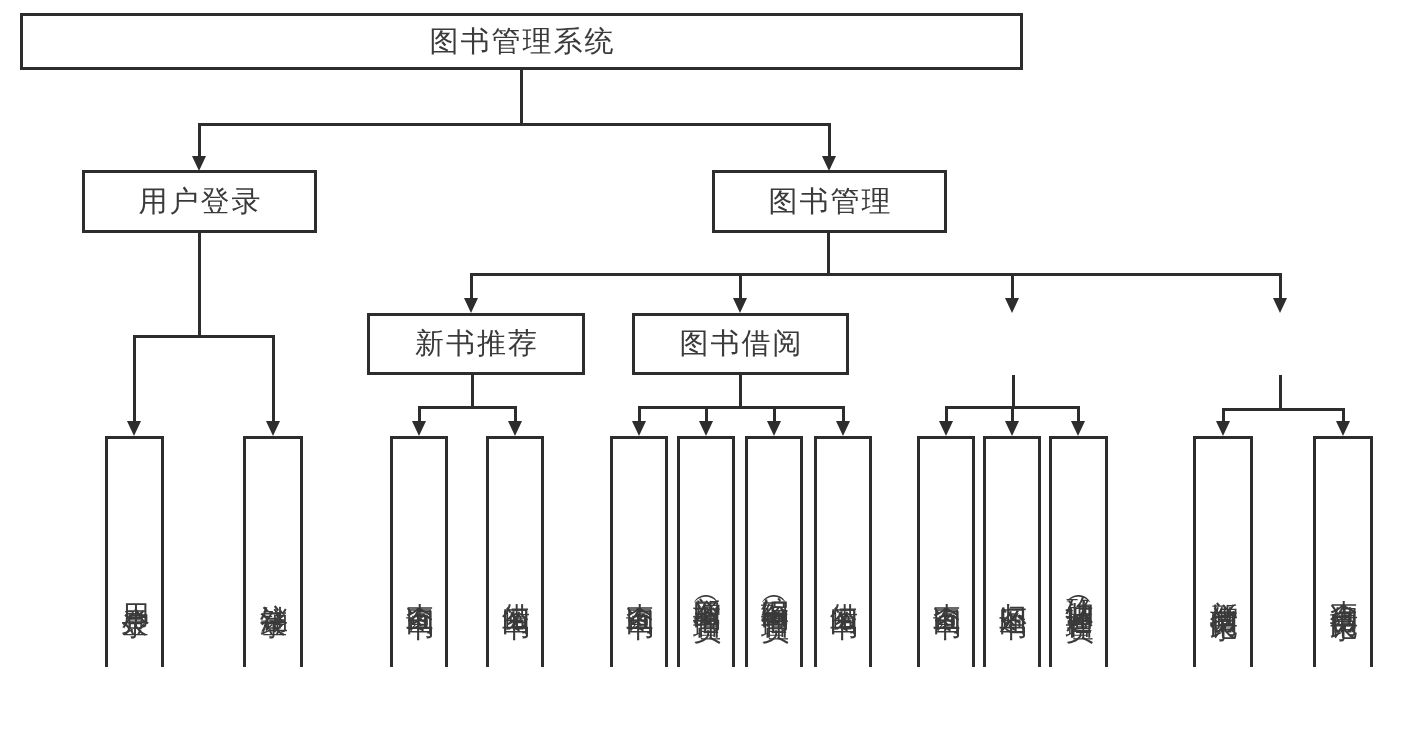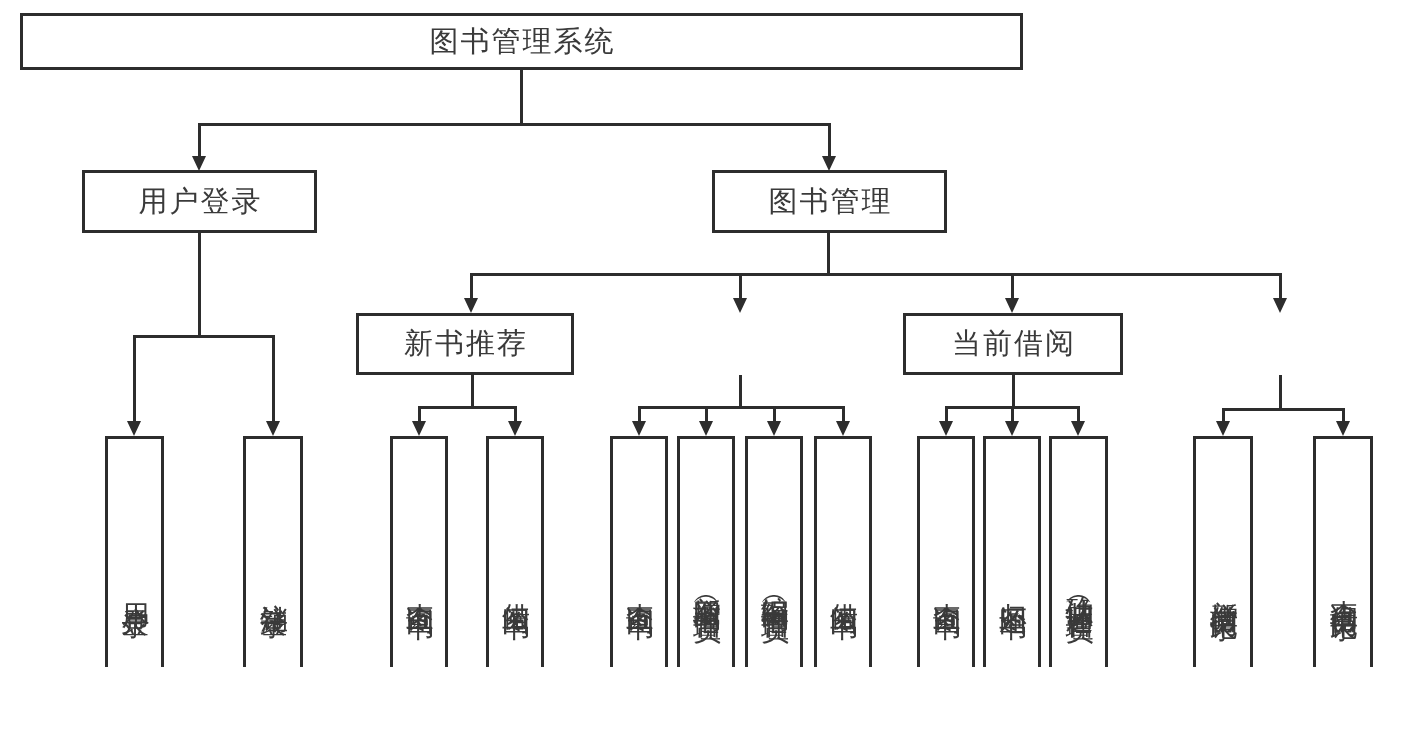--- a/index.html
+++ b/index.html
@@ -96,28 +96,28 @@
   </div>
 
   <div class="node h-node" style="left:82px;top:170px;width:235px;height:63px">
     <span>用户登录</span>
   </div>
 
   <div class="node h-node" style="left:712px;top:170px;width:235px;height:63px">
     <span>图书管理</span>
   </div>
 
-  <div class="node h-node" style="left:356px;top:313px;width:218px;height:62px">
+  <div class="node h-node" style="left:367px;top:313px;width:218px;height:62px">
     <span>新书推荐</span>
   </div>
 
+  <div class="node h-node" style="left:632px;top:313px;width:217px;height:62px">
+    <span>图书借阅</span>
+  </div>
 
-  <div class="node h-node" style="left:903px;top:313px;width:220px;height:62px">
-    <span>当前借阅</span>
-  </div>
 
 
   <div class="node v-node" style="left:105px;top:436px;width:59px;height:302px">
     <span>用户登录</span>
   </div>
   <div class="node v-node" style="left:243px;top:436px;width:60px;height:302px">
     <span>注销登录</span>
   </div>
 
   <div class="node v-node" style="left:390px;top:436px;width:58px;height:302px">

